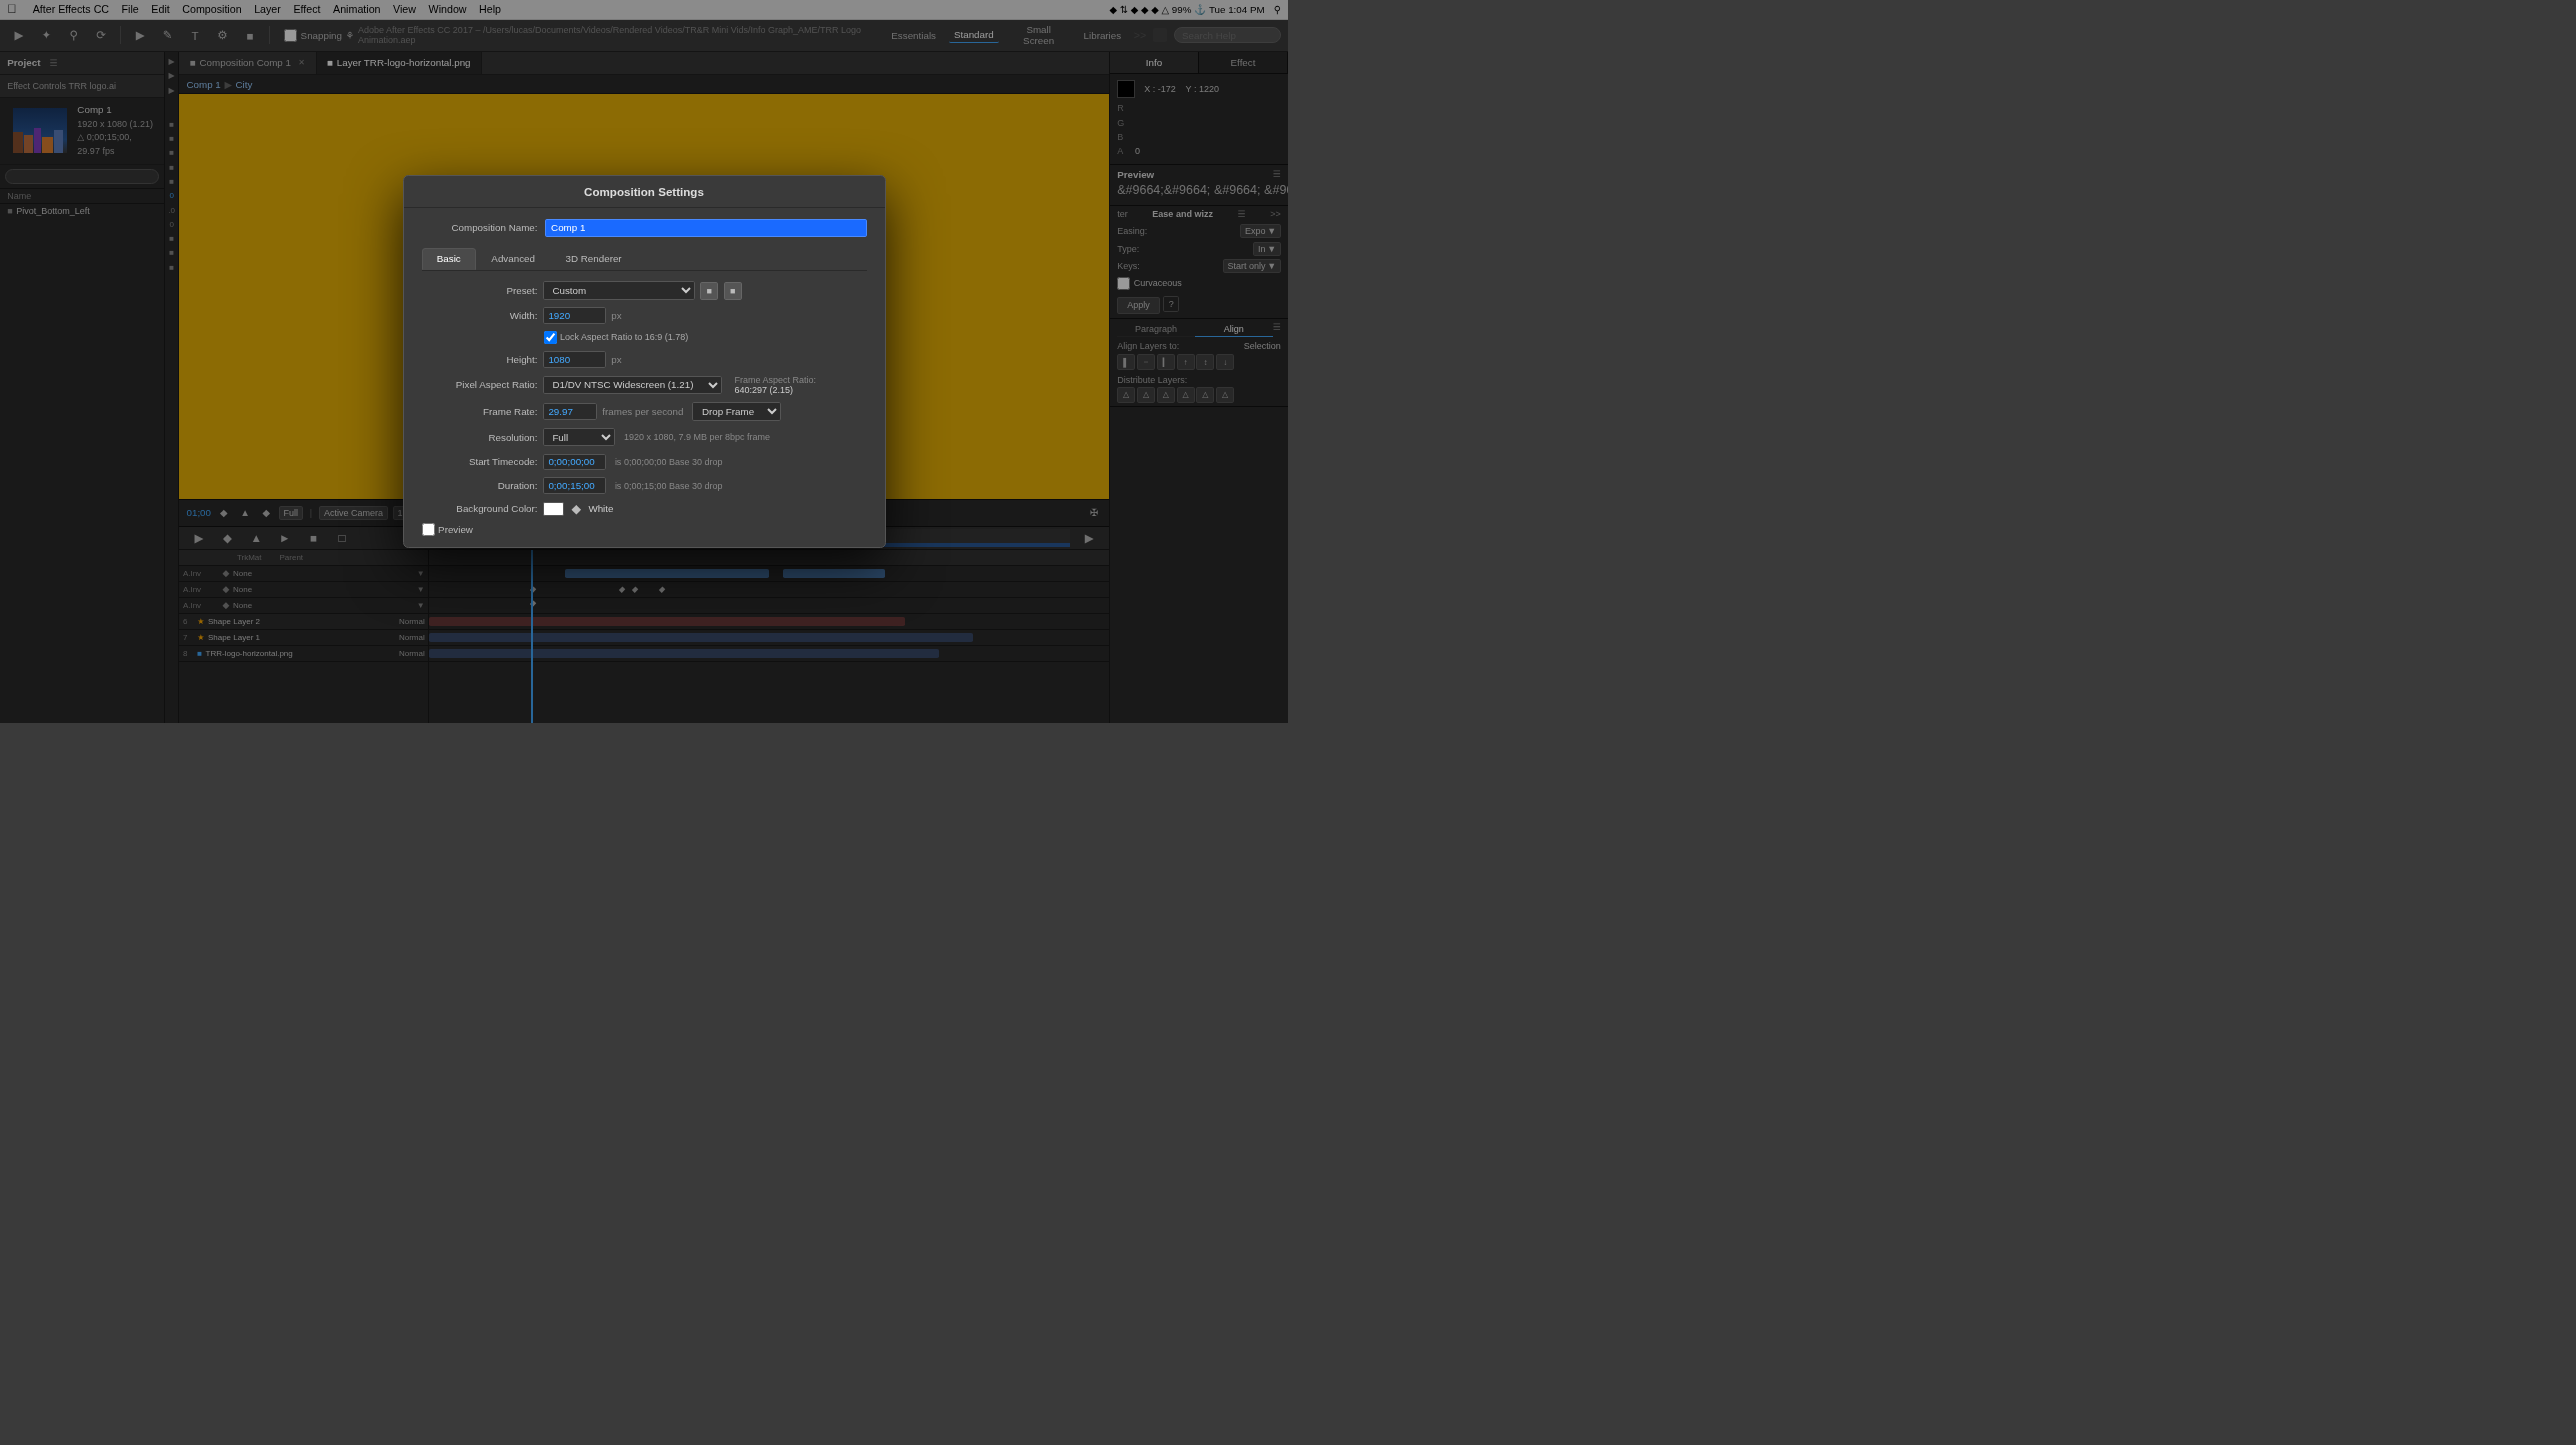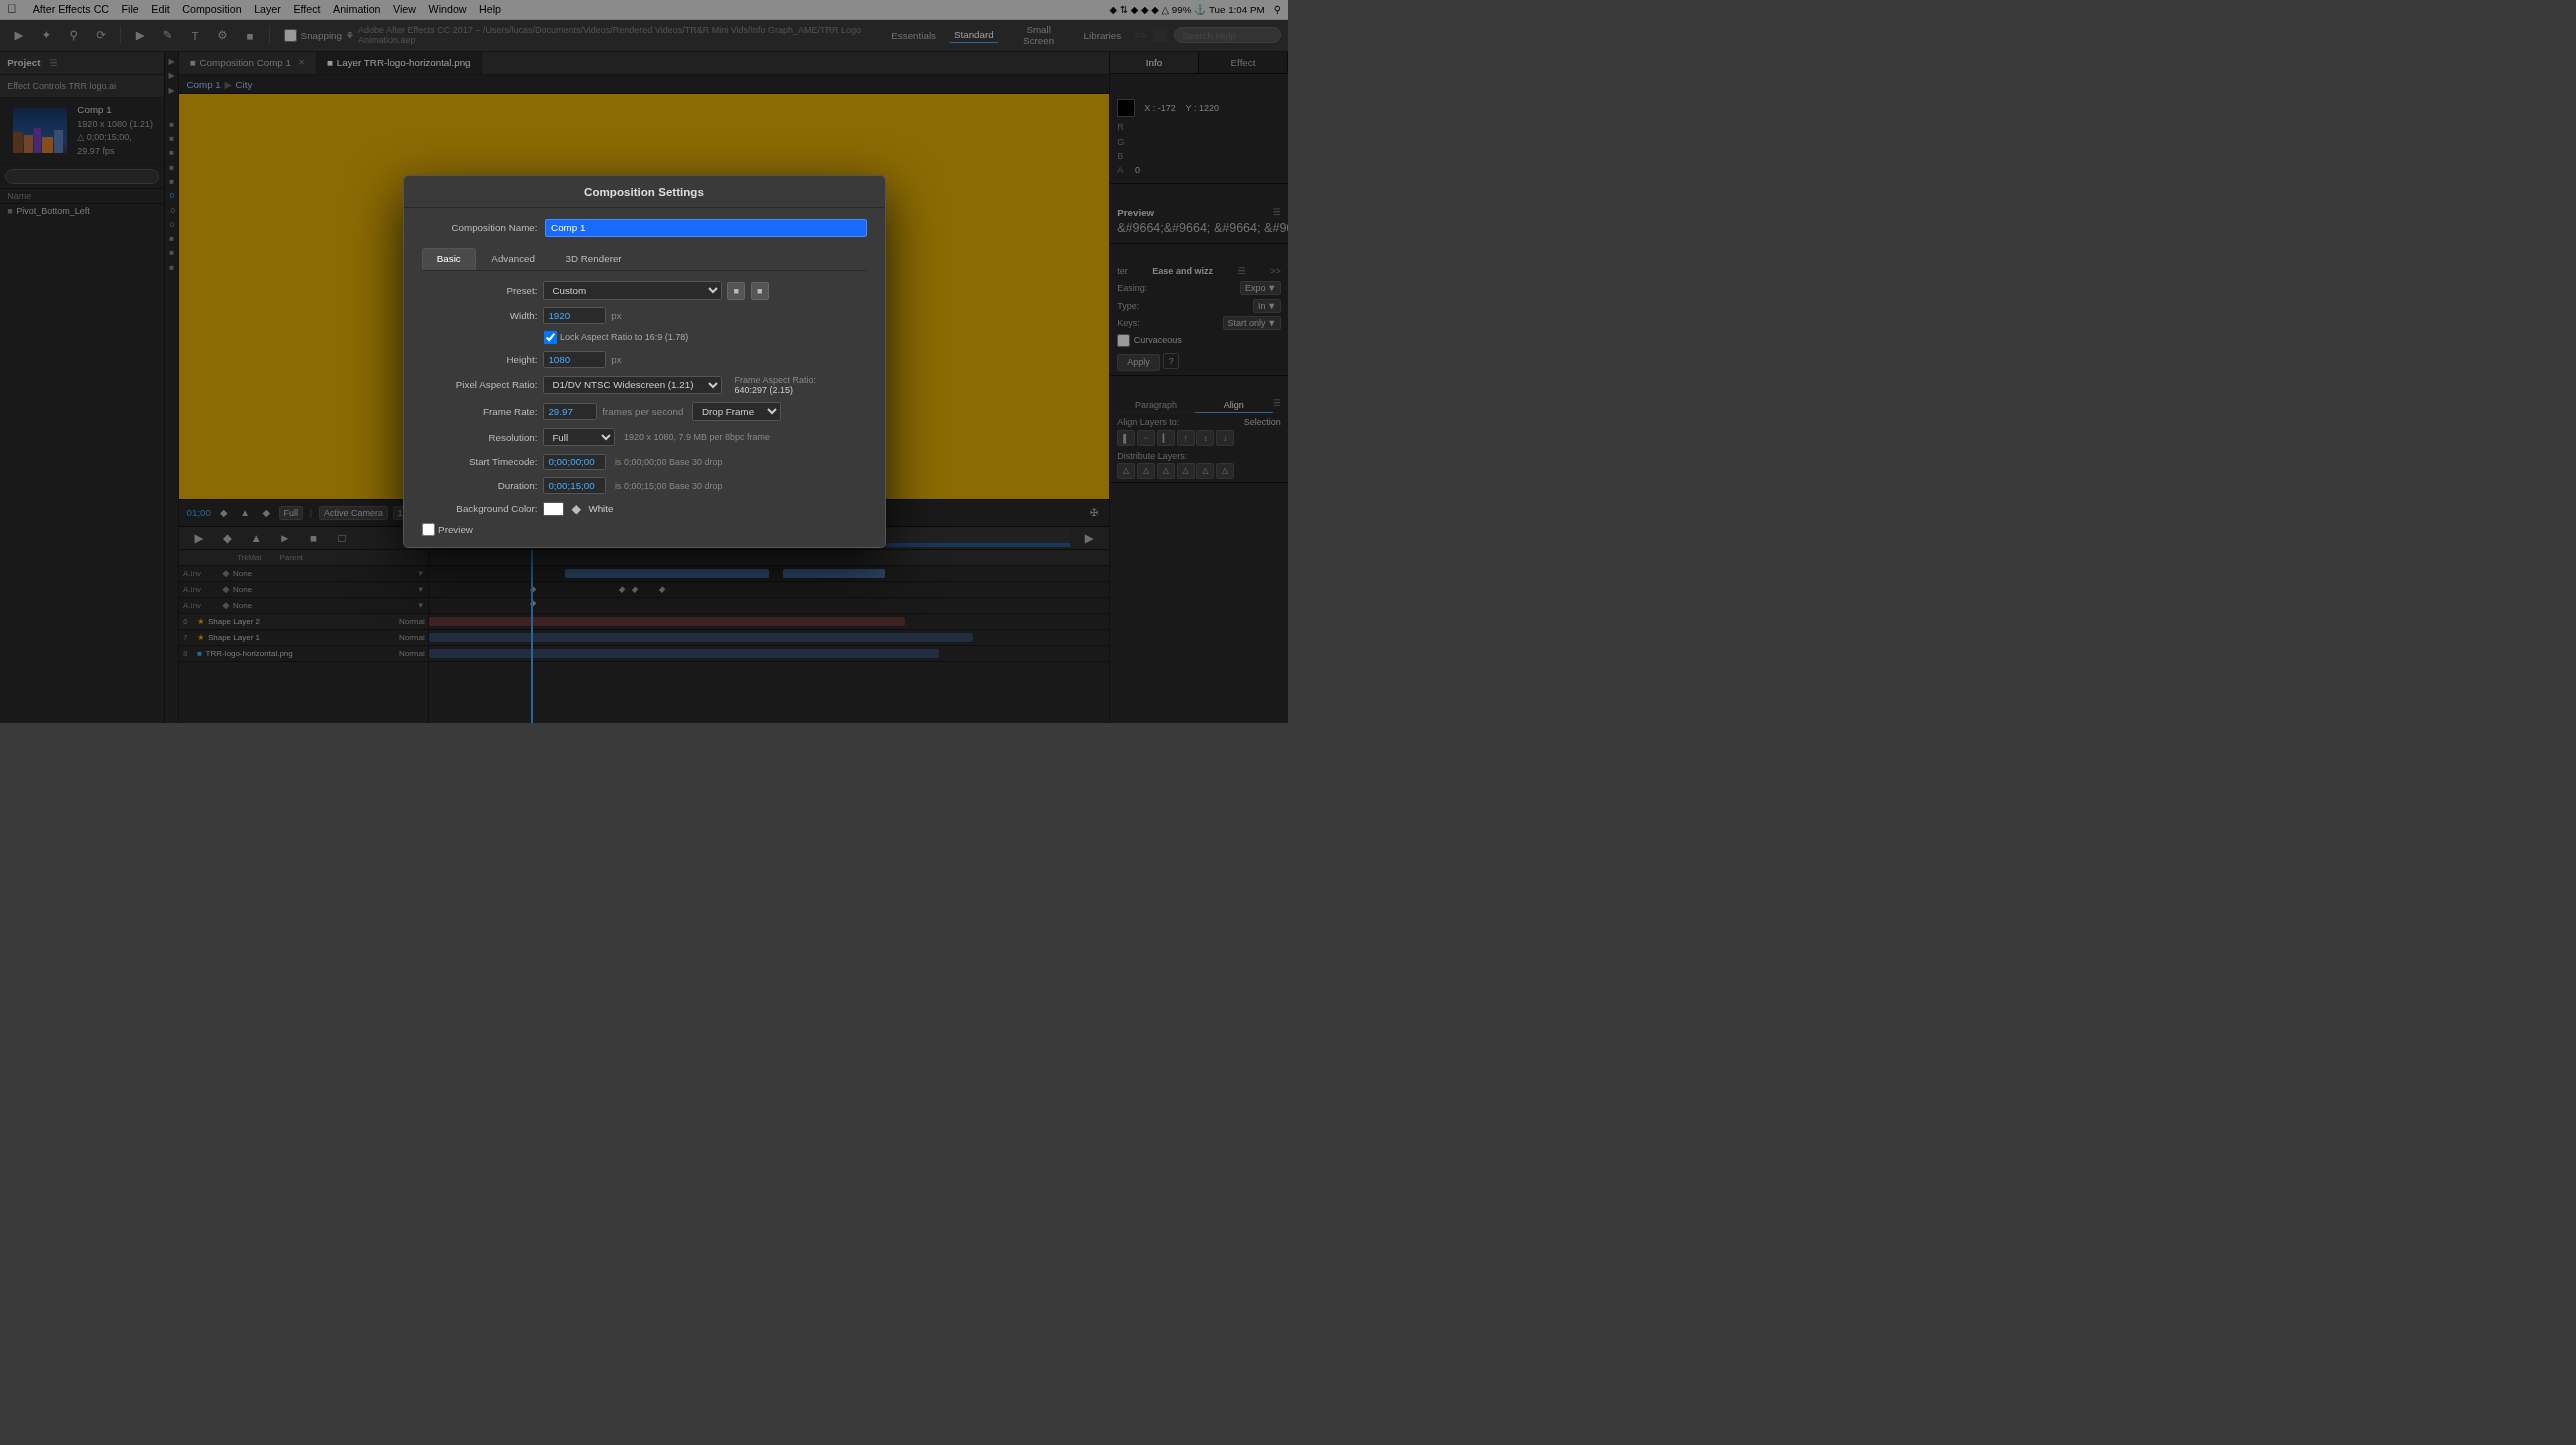--- a/index.html
+++ b/index.html
@@ -293,21 +293,20 @@
       position: relative;
     }
 
     
     .right-panel {
       width: 179px;
       background: #2a2a2a;
       border-left: 0.9px solid #1a1a1a;
       display: flex;
       flex-direction: column;
-      gap: 19px;
     }
     .right-panel-top {
       display: flex;
       border-bottom: 0.9px solid #111;
     }
     .right-tab {
       flex: 1;
       height: 21.5px;
       display: flex;
       align-items: center;
@@ -561,21 +560,21 @@
     .form-unit { font-size: 9.8px; color: #888; }
     .form-dropdown {
       background: #2a2a2a;
       border: 0.9px solid #555;
       border-radius: 1.8px;
       padding: 1.8px 4.5px;
       color: #ccc;
       font-size: 9.8px;
       cursor: pointer;
     }
-    .form-dropdown-wide { width: 179px; }
+    .form-dropdown-wide { width: 152px; }
     .lock-checkbox-row {
       display: flex;
       align-items: center;
       gap: 3.6px;
       margin-left: 122px;
       margin-bottom: 7.2px;
     }
     .frame-aspect-row {
       display: flex;
       flex-direction: column;

